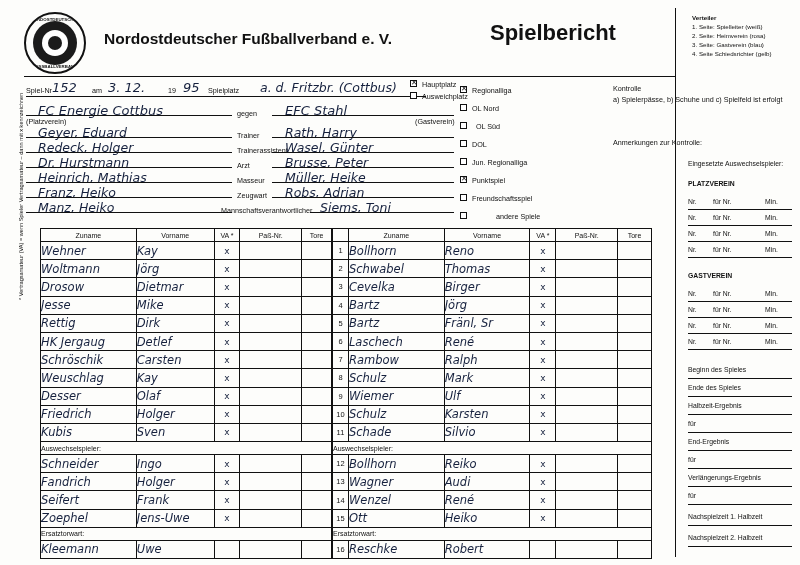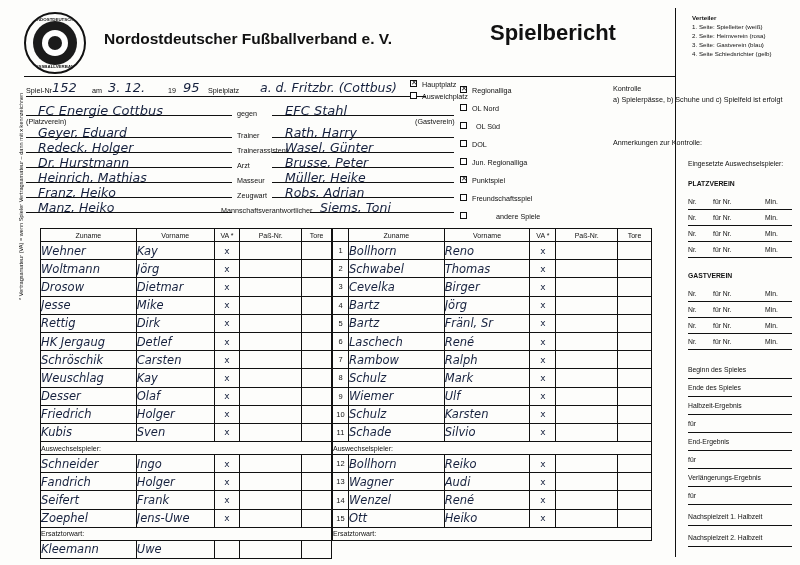--- a/index.html
+++ b/index.html
@@ -578,20 +578,28 @@
       <td class="cell-num">15</td>
       <td class="cell-hand">Ott</td>
       <td class="cell-hand">Heiko</td>
       <td class="cell-x">x</td>
       <td></td>
       <td></td>
     </tr>
     <tr>
       <td class="subhdr" colspan="6" style="height:13px;">Ersatztorwart:</td>
     </tr>
+    <tr>
+      <td class="cell-num">16</td>
+      <td class="cell-hand">Reschke</td>
+      <td class="cell-hand">Robert</td>
+      <td class="cell-x"></td>
+      <td></td>
+      <td></td>
+    </tr>
   </tbody>
     </table>
 
   <div class="rtxt" style="left:688px; top:160px;">Eingesetzte Auswechselspieler:</div>
 
   <div class="rtxt" style="left:688px; top:180px; font-weight:bold;">PLATZVEREIN</div>
 
   <div class="rtxt" style="left:688px; top:198px;">Nr.</div>
   <div class="rtxt" style="left:713px; top:198px;">für Nr.</div>
   <div class="rtxt" style="left:765px; top:198px;">Min.</div>

